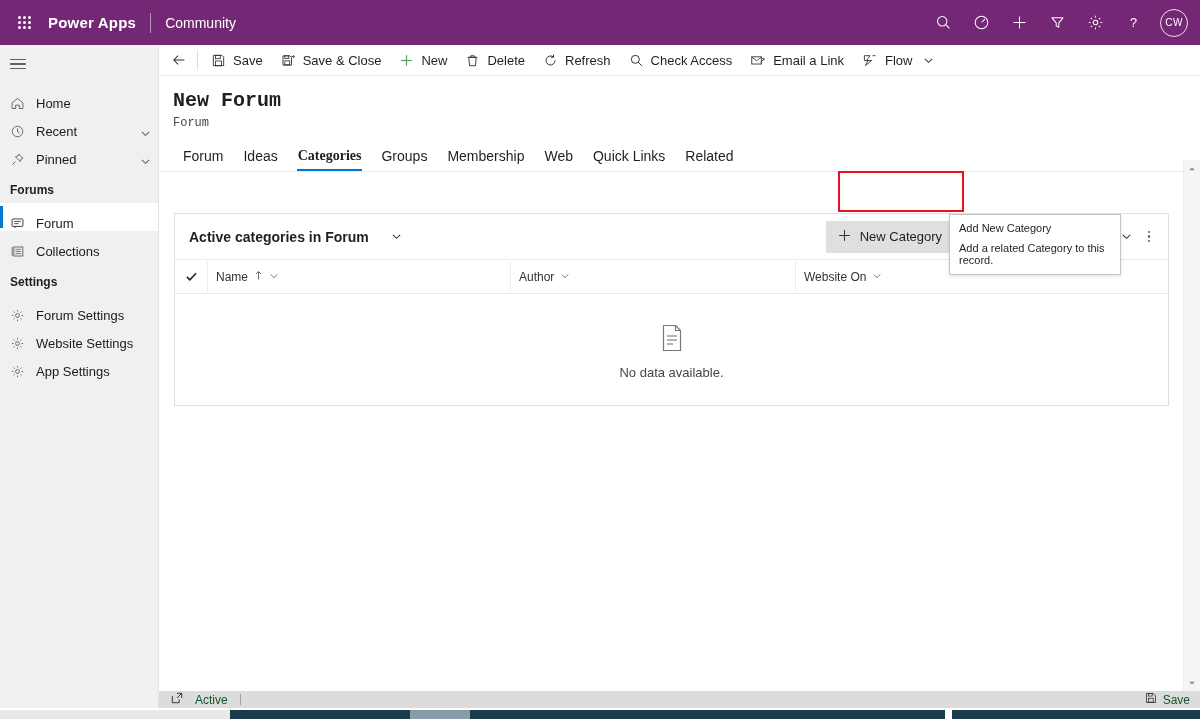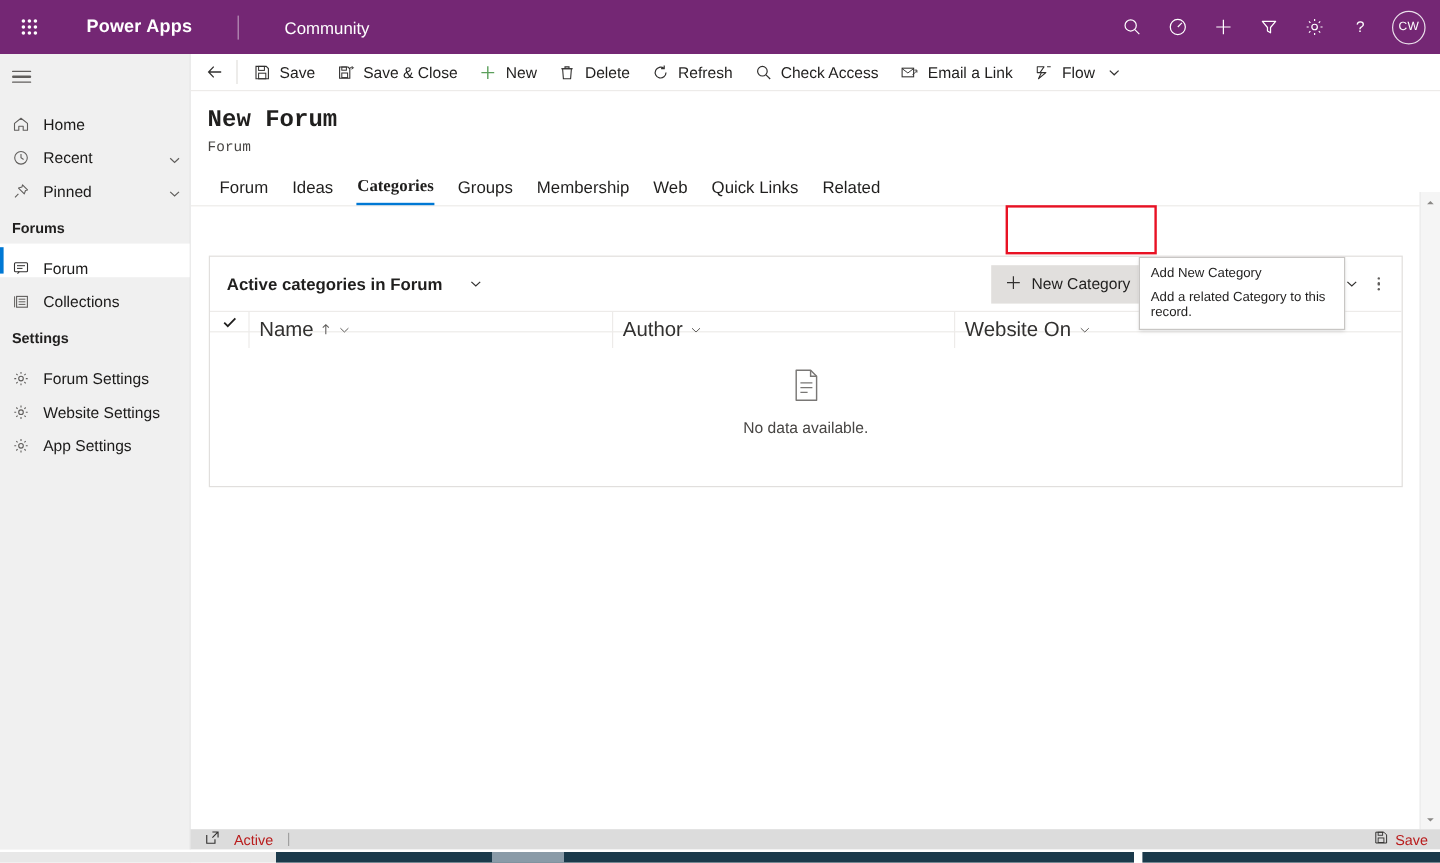--- a/index.html
+++ b/index.html
@@ -11,21 +11,20 @@
     -webkit-font-smoothing: antialiased;
   }
   .app { position: relative; width: 1200px; height: 719px; }
 
   
   .topbar {
     position: absolute; top: 0; left: 0; width: 1200px; height: 45px;
     background: #742774;
     display: flex; align-items: center;
     color: #ffffff;
-    gap: 24px;
   }
   .waffle { width: 48px; display: flex; align-items: center; justify-content: center; cursor: pointer; }
   .waffle-grid { display: grid; grid-template-columns: repeat(3, 3px); grid-template-rows: repeat(3, 3px); gap: 2px; }
   .waffle-grid i { display:block; width: 3px; height: 3px; background: #ffffff; border-radius: 50%; }
   .brand { font-size: 15px; font-weight: bold; letter-spacing: .2px; padding-right: 14px; }
   .brand-div { width: 1px; height: 20px; background: rgba(255,255,255,.5); }
   .app-name { font-size: 14px; padding-left: 14px; color: #ffffff; }
   .topbar-right { margin-left: auto; display: flex; align-items: center; padding-right: 12px; }
   .tb-icon { width: 38px; height: 45px; display: flex; align-items: center; justify-content: center; cursor: pointer; }
   .tb-icon svg { display: block; }
@@ -137,23 +136,23 @@
     background: #ffffff; border: 1px solid #c8c6c4;
     box-shadow: 0 1.6px 3.6px rgba(0,0,0,.13);
     padding: 7px 9px 8px; z-index: 50;
     font-size: 11px; color: #201f1e;
   }
   .tt-title { font-size: 11px; margin-bottom: 8px; }
   .tt-desc { font-size: 11px; color: #201f1e; }
 
   
   .grid-head {
-    display: flex; height: 18px;
+    display: flex; align-items: center; height: 35px;
     border-top: 1px solid #edebe9; border-bottom: 1px solid #edebe9;
-    font-size: 17px; color: #323130;
+    font-size: 12px; color: #323130;
   }
   .gh-check { width: 32px; display: flex; align-items: center; justify-content: center; cursor: pointer; }
   .gh-cell {
     display: flex; align-items: center; gap: 6px; height: 30px;
     padding: 0 8px; border-left: 1px solid #edebe9; cursor: pointer; color: #323130;
   }
   .gh-name { width: 303px; }
   .gh-author { width: 285px; }
   .gh-modified { width: 250px; }
 
@@ -169,21 +168,21 @@
     position: absolute; right: 0; top: 160px; width: 17px; height: 531px;
     background: #f5f5f5; border-left: 1px solid #ececec;
   }
   .vs-arrow { height: 17px; display: flex; align-items: center; justify-content: center; cursor: pointer; }
   .vs-arrow.bottom { position: absolute; bottom: 0; left: 0; right: 0; }
 
   
   .statusbar {
     position: absolute; left: 159px; bottom: 11px; width: 1041px; height: 17px;
     background: #dcdcdc; display: flex; align-items: center;
-    font-size: 12px; color: #b91c1c; padding: 0 10px 0 12px;
+    font-size: 12px; color: #14532d; padding: 0 10px 0 12px;
   }
   .sb-left { display: flex; align-items: center; gap: 12px; }
   .sb-divider { width: 1px; height: 11px; background: #a0a0a0; }
   .sb-right { margin-left: auto; display: flex; align-items: center; gap: 6px; cursor: pointer; }
 
   
   .bottom-chrome {
     position: absolute; left: 0; bottom: 0; width: 1200px; height: 11px; background: #ffffff;
   }
   .bc-dark { position: absolute; left: 230px; bottom: 0; width: 715px; height: 9px; background: #1b3a4b; }

